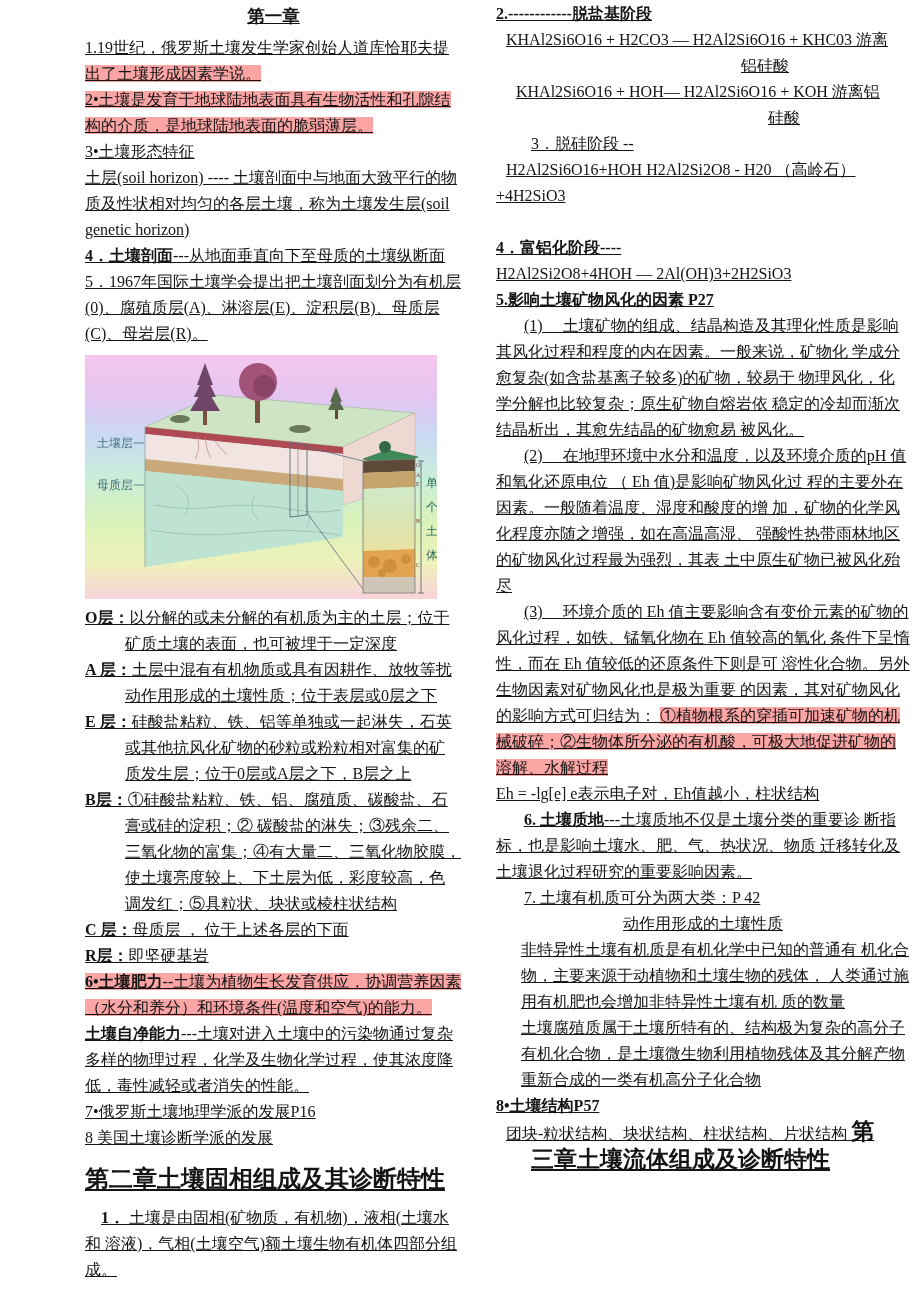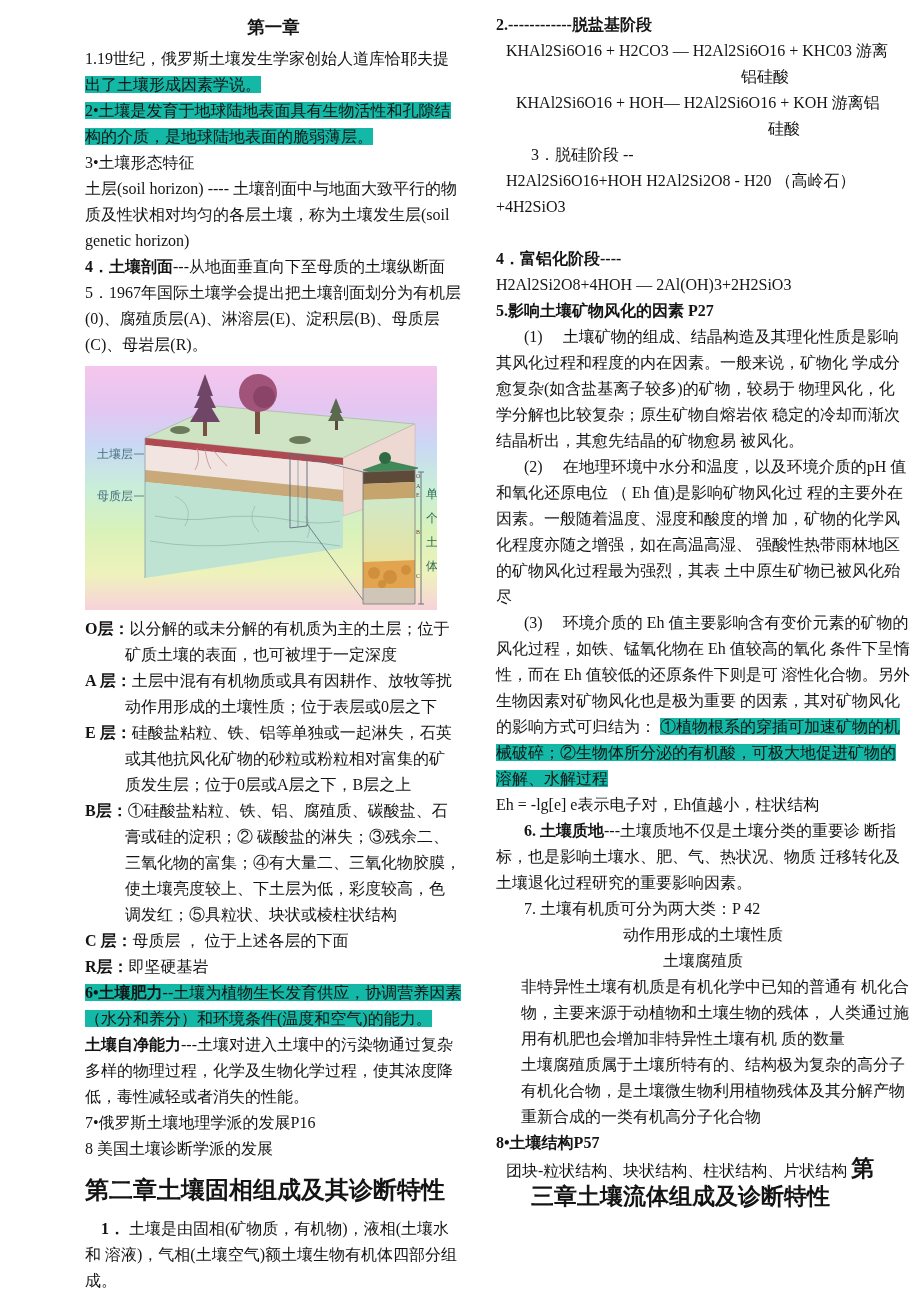--- a/index.html
+++ b/index.html
@@ -4,27 +4,27 @@
 <style>
   html,body { margin:0; padding:0; }
   body {
     width:920px; height:1302px;
     background:#ffffff;
     font-family:"Liberation Serif","DejaVu Serif",serif;
     color:#141414;
     position:relative;
     overflow:hidden;
   }
-  .col { position:absolute; top:12px; }
+  .col { position:absolute; top:1px;text-decoration:underline; }
   .col-left  { left:85px;  width:377px; }
   .col-right { left:496px; width:414px; }
 
   p { margin:0; font-size:16px; line-height:26px; }
   .bold { font-weight:bold; }
-  .hl { background:#14b8a6; }
+  .hl { background:#fca5a5; }
 
   .h1 { text-align:center; font-weight:bold; font-size:17.5px; line-height:30px; margin-bottom:4px; }
   .h2 { font-weight:bold; font-size:24px; line-height:32px; margin:12px 0 10px 0; }
 
   .layer { padding-left:40px; text-indent:-40px; }
 
   .fig { margin:8px 0 6px 0; display:block; }
 
   .ind10 { padding-left:10px; }
   .ind20 { padding-left:20px; }
@@ -205,21 +205,20 @@
   <p class="ind28"><span>(1)　 土壤矿物的组成、结晶构造及其理化性质是影响其风化过程和程度的内在因素。一般来说，矿物化 学成分愈复杂(如含盐基离子较多)的矿物，较易于 物理风化，化学分解也比较复杂；原生矿物自熔岩依 稳定的冷却而渐次结晶析出，其愈先结晶的矿物愈易 被风化。</span></p>
   <p class="ind28"><span>(2)　 在地理环境中水分和温度，以及环境介质的pH 值和氧化还原电位 （ Eh 值)是影响矿物风化过 程的主要外在因素。一般随着温度、湿度和酸度的增 加，矿物的化学风化程度亦随之增强，如在高温高湿、 强酸性热带雨林地区的矿物风化过程最为强烈，其表 土中原生矿物已被风化殆尽</span></p>
   <p class="ind28"><span>(3)　 环境介质的 Eh 值主要影响含有变价元素的矿物的风化过程，如铁、锰氧化物在 Eh 值较高的氧化 条件下呈惰性，而在 Eh 值较低的还原条件下则是可 溶性化合物。另外生物因素对矿物风化也是极为重要 的因素，其对矿物风化的影响方式可归结为： </span><span class="hl">①植物根系的穿插可加速矿物的机械破碎；②生物体所分泌的有机酸，可极大地促进矿物的溶解、水解过程</span></p>
 
   <p><span>Eh = -lg[e] e表示电子对，Eh值越小，柱状结构</span></p>
 
   <p class="ind28"><span class="bold">6. 土壤质地</span><span>---土壤质地不仅是土壤分类的重要诊 断指标，也是影响土壤水、肥、气、热状况、物质 迁移转化及土壤退化过程研究的重要影响因素。</span></p>
 
   <p class="ind28"><span>7. 土壤有机质可分为两大类：P 42</span></p>
   <p class="center"><span>动作用形成的土壤性质</span></p>
-  <p class="center"><span>土壤腐殖质</span></p>
 
   <p class="blk25"><span>非特异性土壤有机质是有机化学中已知的普通有 机化合物，主要来源于动植物和土壤生物的残体，  人类通过施用有机肥也会增加非特异性土壤有机 质的数量</span></p>
   <p class="blk25"><span>土壤腐殖质属于土壤所特有的、结构极为复杂的高分子有机化合物，是土壤微生物利用植物残体及其分解产物重新合成的一类有机高分子化合物</span></p>
 
   <p class="bold"><span>8•土壤结构P57</span></p>
   <p class="ind10"><span>团块-粒状结构、块状结构、柱状结构、片状结构 </span><span class="big">第</span></p>
   <p class="big ind35"><span>三章土壤流体组成及诊断特性</span></p>
 </div>
 
 </body></html>

